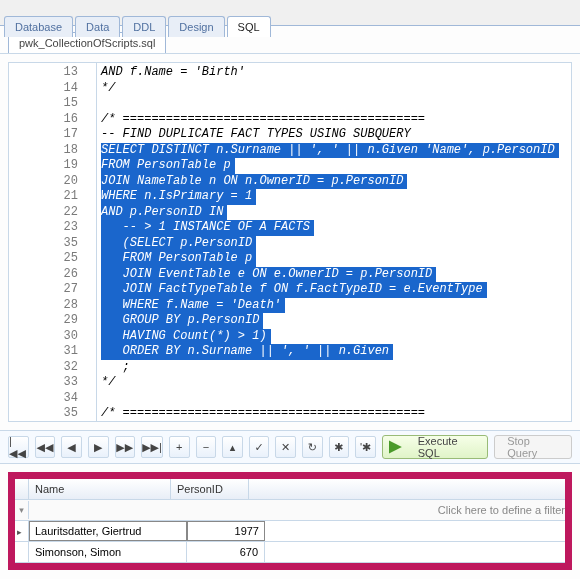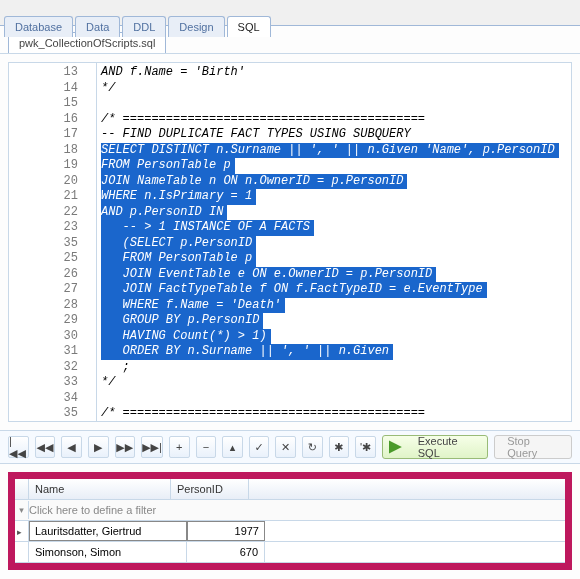--- a/index.html
+++ b/index.html
@@ -160,21 +160,21 @@
   }
   .filter-handle {
     width: 14px;
     text-align: center;
     padding: 4px 0;
     border-right: 1px solid #c8d8e8;
     font-size: 9px;
   }
   .filter-text {
     flex: 1;
-    text-align: left;
+    text-align: right;
     padding: 4px 0;
   }
   .data-row {
     display: flex;
     border-bottom: 1px solid #c8d8e8;
     background: #fff;
   }
   .data-row.active .row-handle::before { content: "▸"; color:#555; font-size:9px;}
   .row-handle {
     width: 14px;

